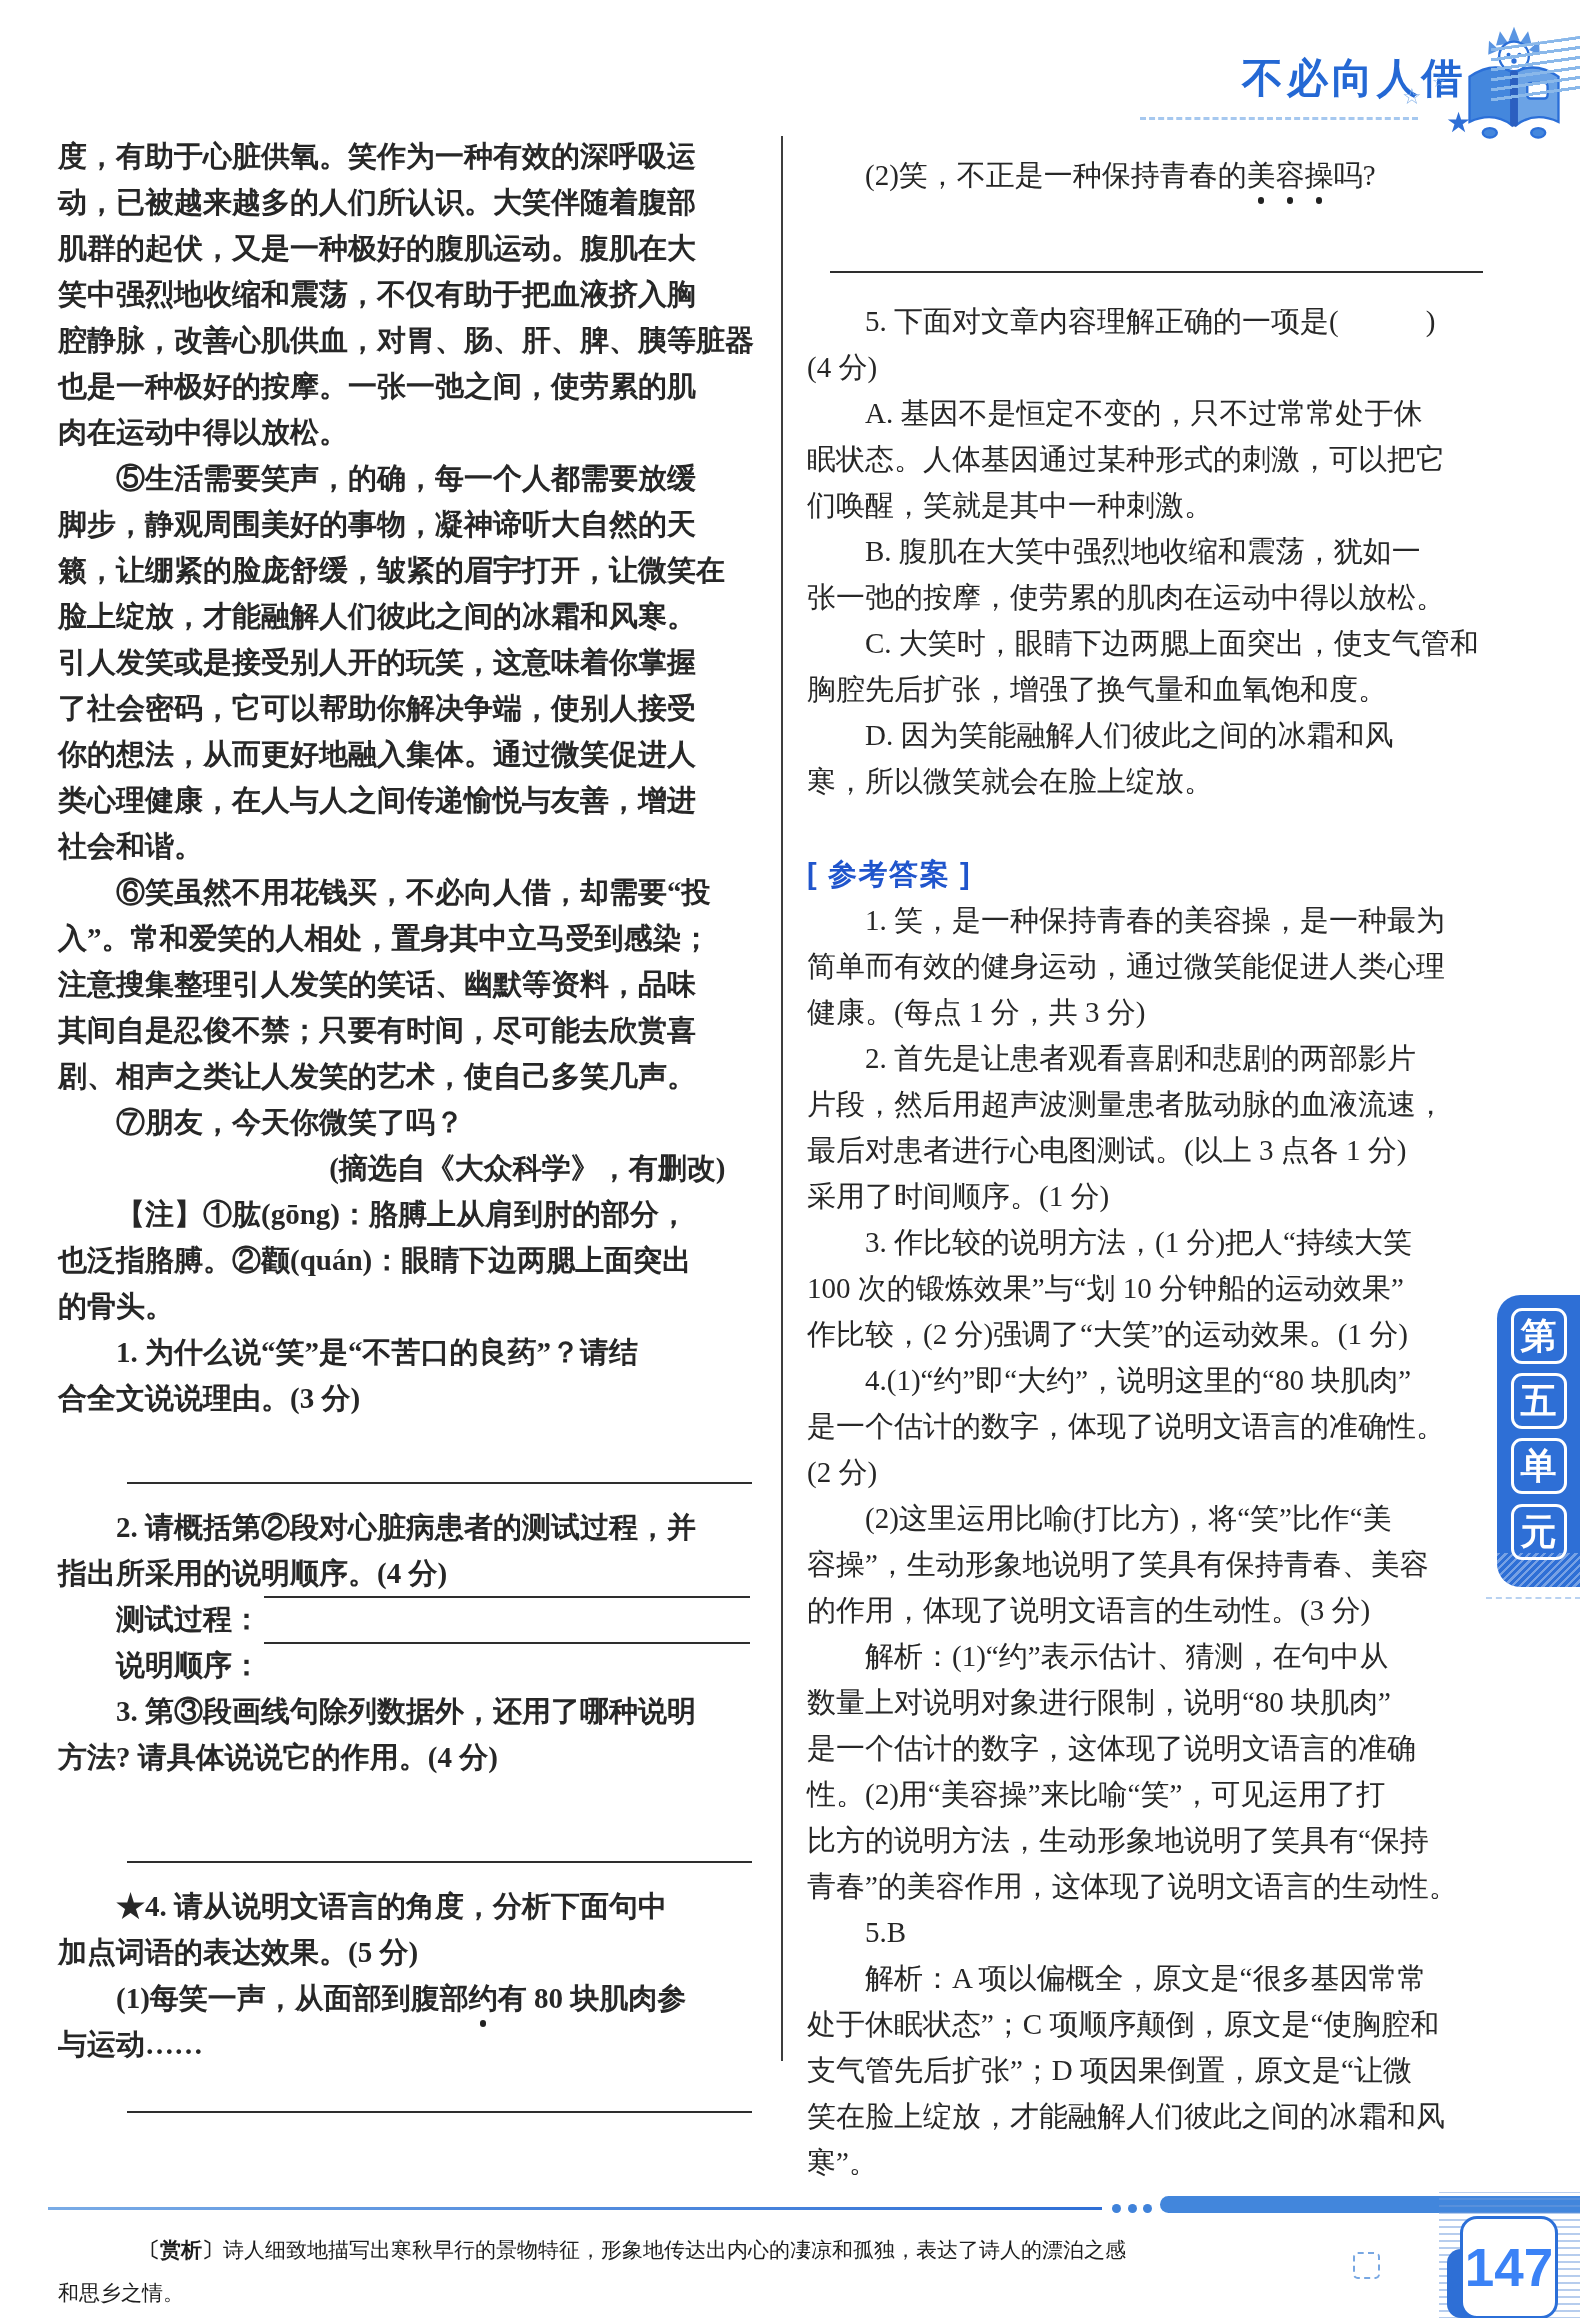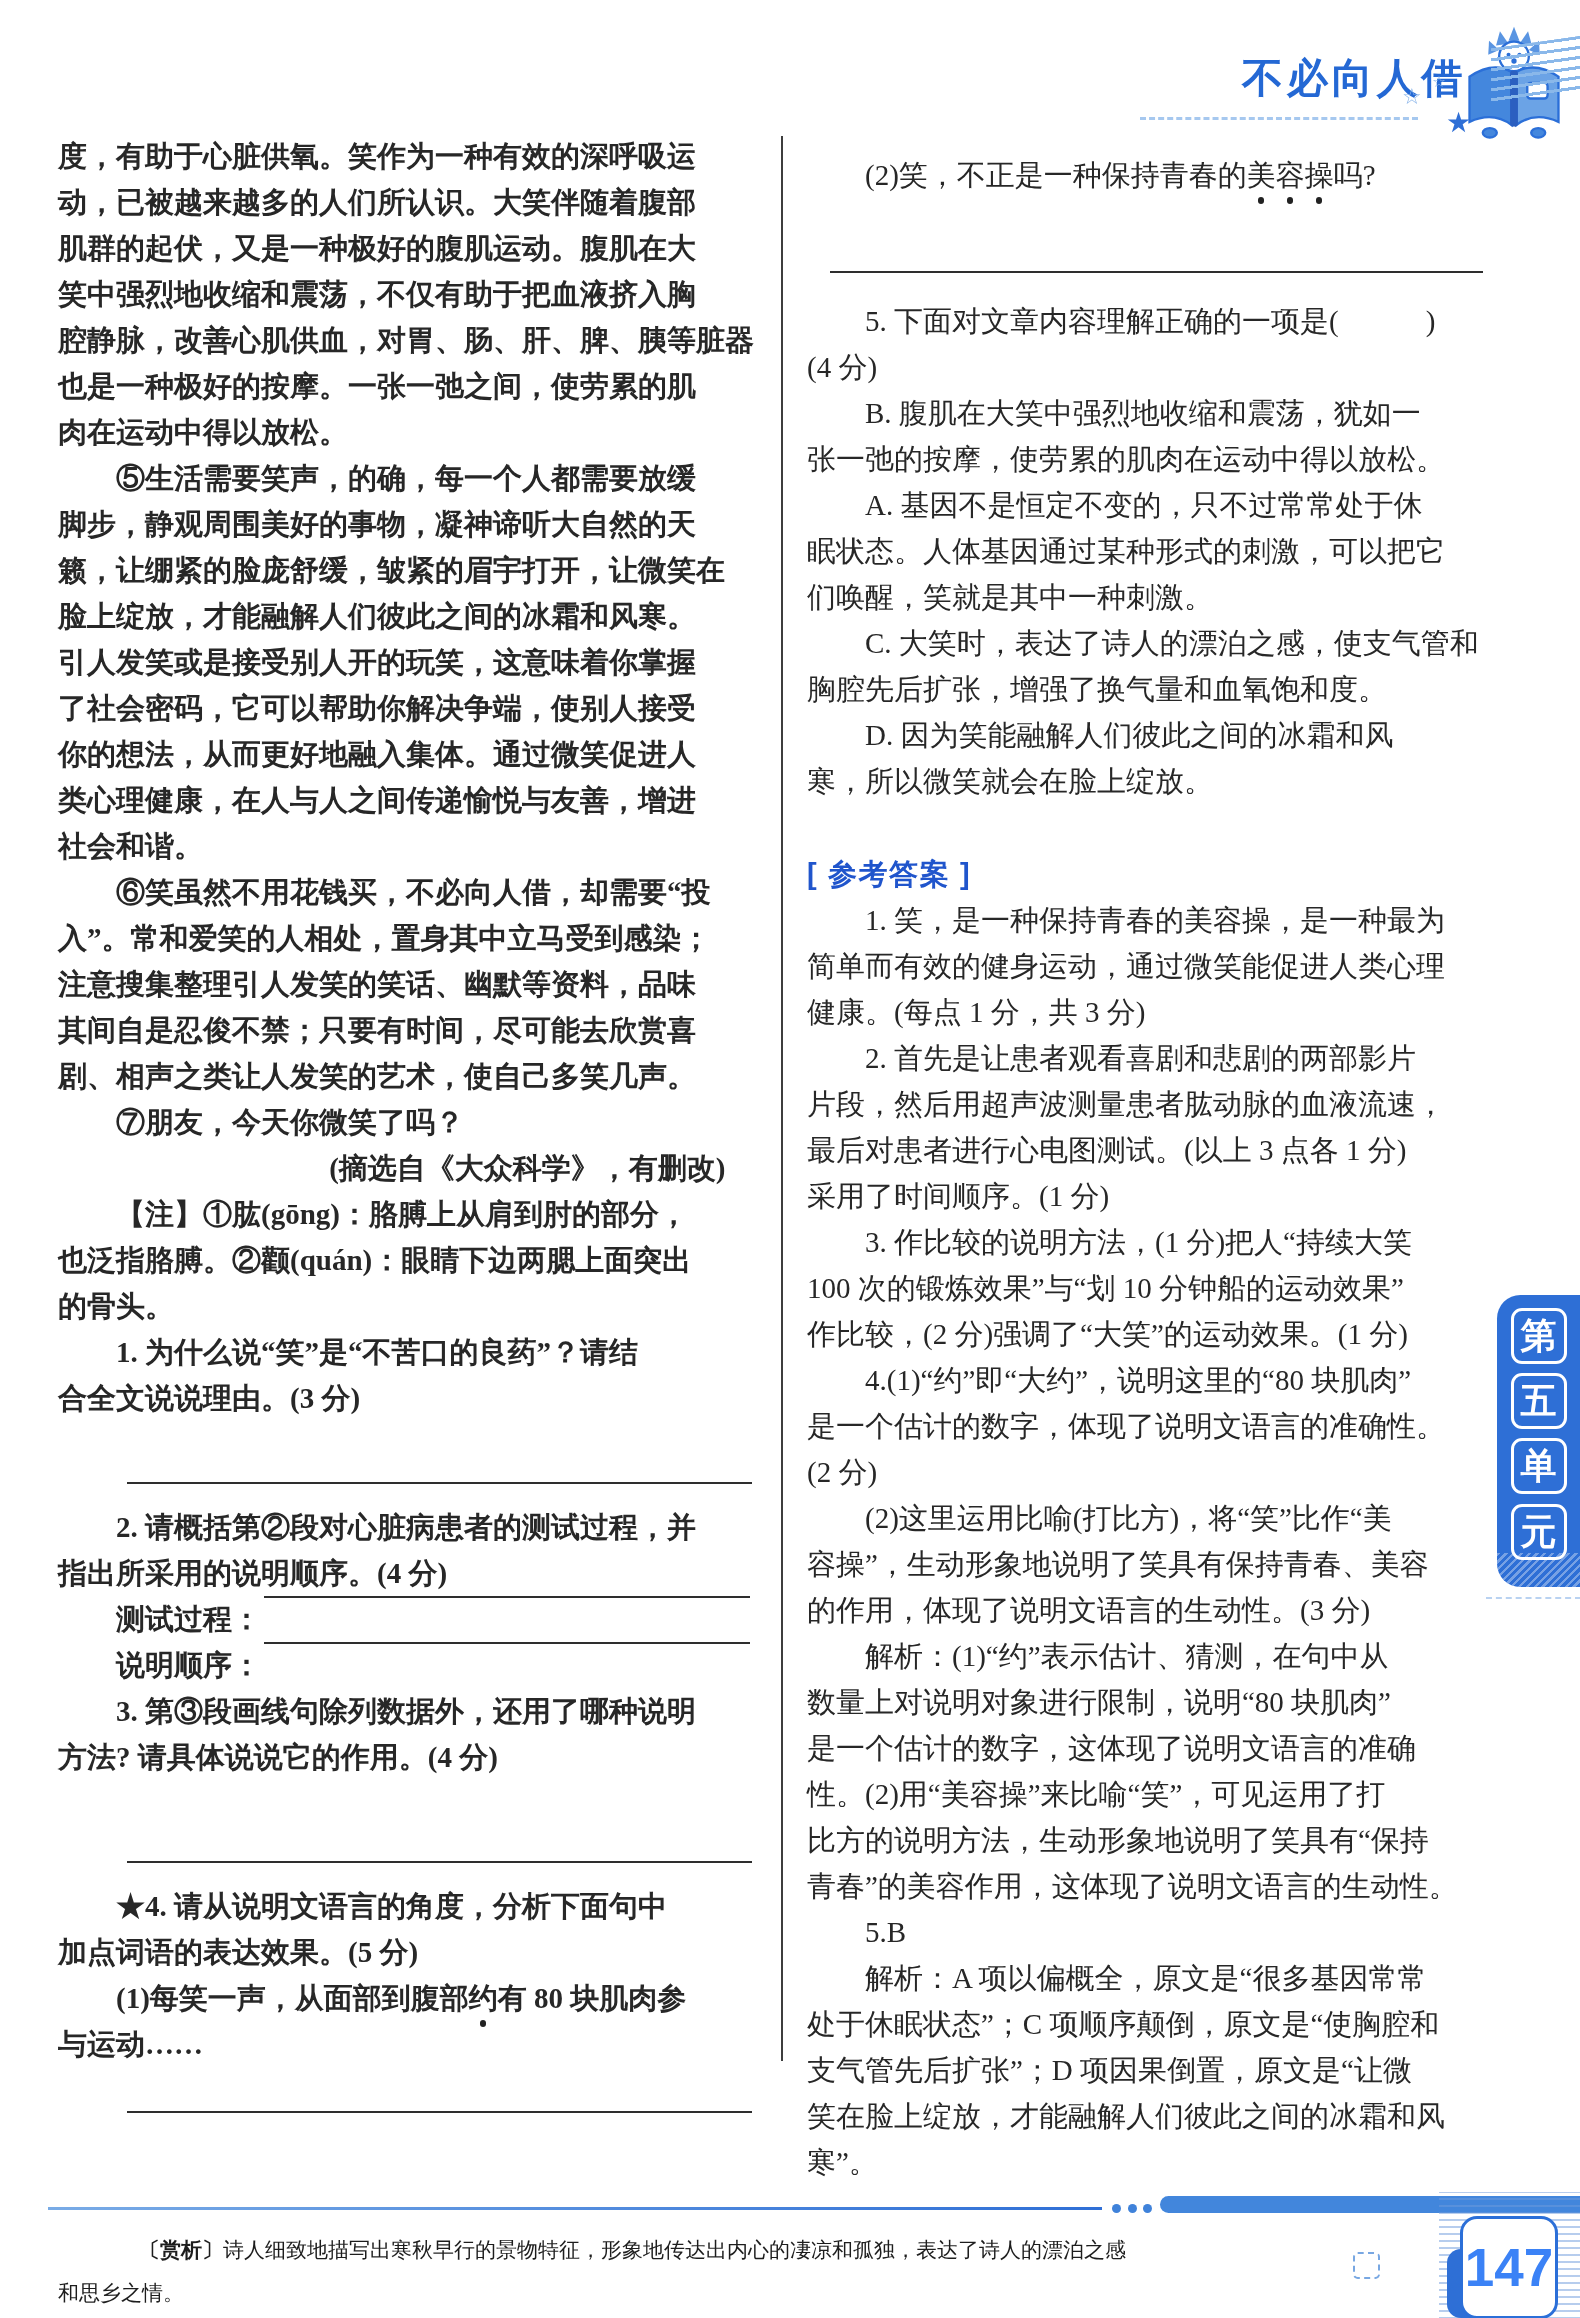--- a/index.html
+++ b/index.html
@@ -173,30 +173,30 @@
   <div class="col col-right">
     <div>
         <div class="ln">　　(2)笑，不正是一种保持青春的<span class="emdot">美</span><span class="emdot">容</span><span class="emdot">操</span>吗?</div>
       </div>
     <div class="rule rule-r1"></div>
     <div>
         <div class="ln">　　5. 下面对文章内容理解正确的一项是(　　　)</div>
         <div class="ln">(4 分)</div>
       </div>
     <div>
-        <div class="ln">　　B. 腹肌在大笑中强烈地收缩和震荡，犹如一</div>
-        <div class="ln">张一弛的按摩，使劳累的肌肉在运动中得以放松。</div>
-      </div>
-    <div>
         <div class="ln">　　A. 基因不是恒定不变的，只不过常常处于休</div>
         <div class="ln">眠状态。人体基因通过某种形式的刺激，可以把它</div>
         <div class="ln">们唤醒，笑就是其中一种刺激。</div>
       </div>
     <div>
-        <div class="ln">　　C. 大笑时，表达了诗人的漂泊之感，使支气管和</div>
+        <div class="ln">　　B. 腹肌在大笑中强烈地收缩和震荡，犹如一</div>
+        <div class="ln">张一弛的按摩，使劳累的肌肉在运动中得以放松。</div>
+      </div>
+    <div>
+        <div class="ln">　　C. 大笑时，眼睛下边两腮上面突出，使支气管和</div>
         <div class="ln">胸腔先后扩张，增强了换气量和血氧饱和度。</div>
       </div>
     <div>
         <div class="ln">　　D. 因为笑能融解人们彼此之间的冰霜和风</div>
         <div class="ln">寒，所以微笑就会在脸上绽放。</div>
       </div>
     <div class="ln answers-label">[ 参考答案 ]</div>
     <div>
         <div class="ln">　　1. 笑，是一种保持青春的美容操，是一种最为</div>
         <div class="ln">简单而有效的健身运动，通过微笑能促进人类心理</div>

